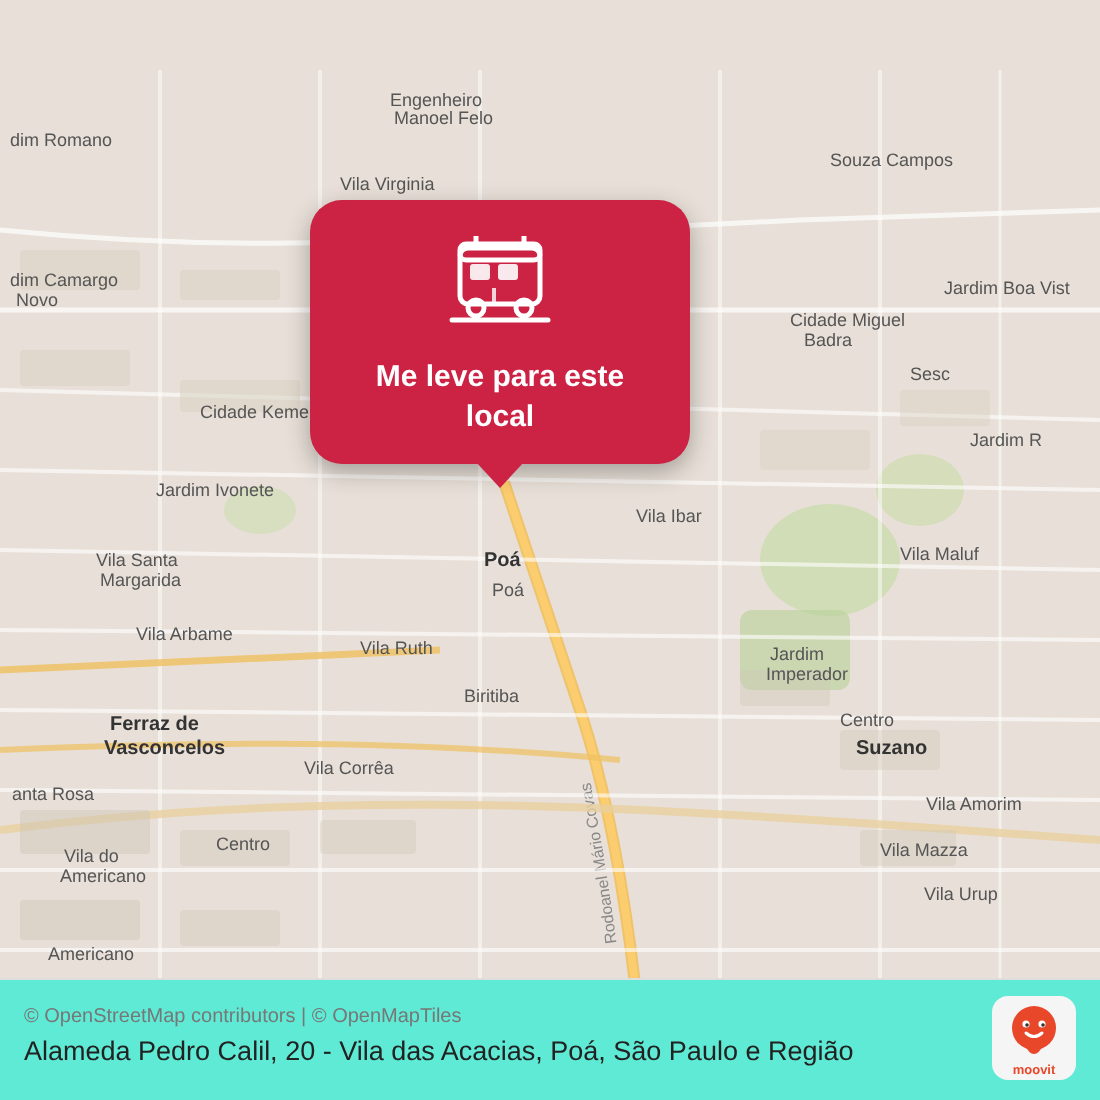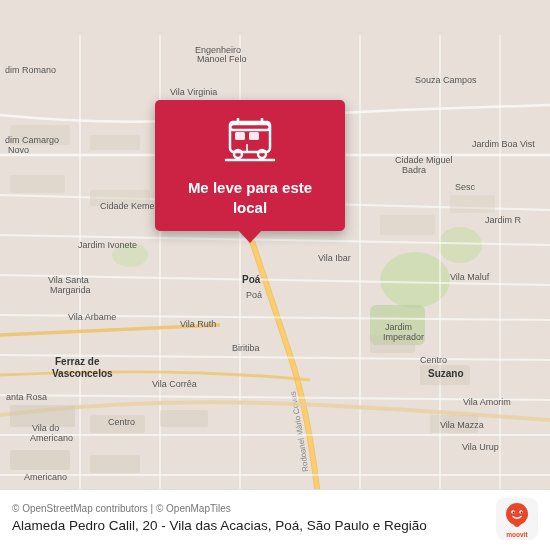--- a/index.html
+++ b/index.html
@@ -27,21 +27,21 @@
       width: 100%; height: 100%;
     }
 
     
     #popup-card {
       position: absolute;
       top: 100px;
       left: 155px;
       width: 190px;
       background: #cc2244;
-      border-radius: 5px;
+      border-radius: 16px;
       display: flex;
       flex-direction: column;
       align-items: center;
       padding: 18px 16px 14px;
       box-shadow: 0 4px 12px rgba(0,0,0,0.3);
     }
 
     #popup-card::after {
       content: '';
       position: absolute;
@@ -71,21 +71,21 @@
       text-align: center;
       line-height: 1.3;
     }
 
     
     #bottom-bar {
       position: absolute;
       bottom: 0;
       left: 0;
       width: 100%;
-      background: #ffffff;
+      background: #5eead4;
       padding: 8px 12px 10px;
       border-top: 1px solid #ddd;
       display: flex;
       align-items: center;
       justify-content: space-between;
     }
 
     #address-block {
       flex: 1;
       padding-right: 10px;

